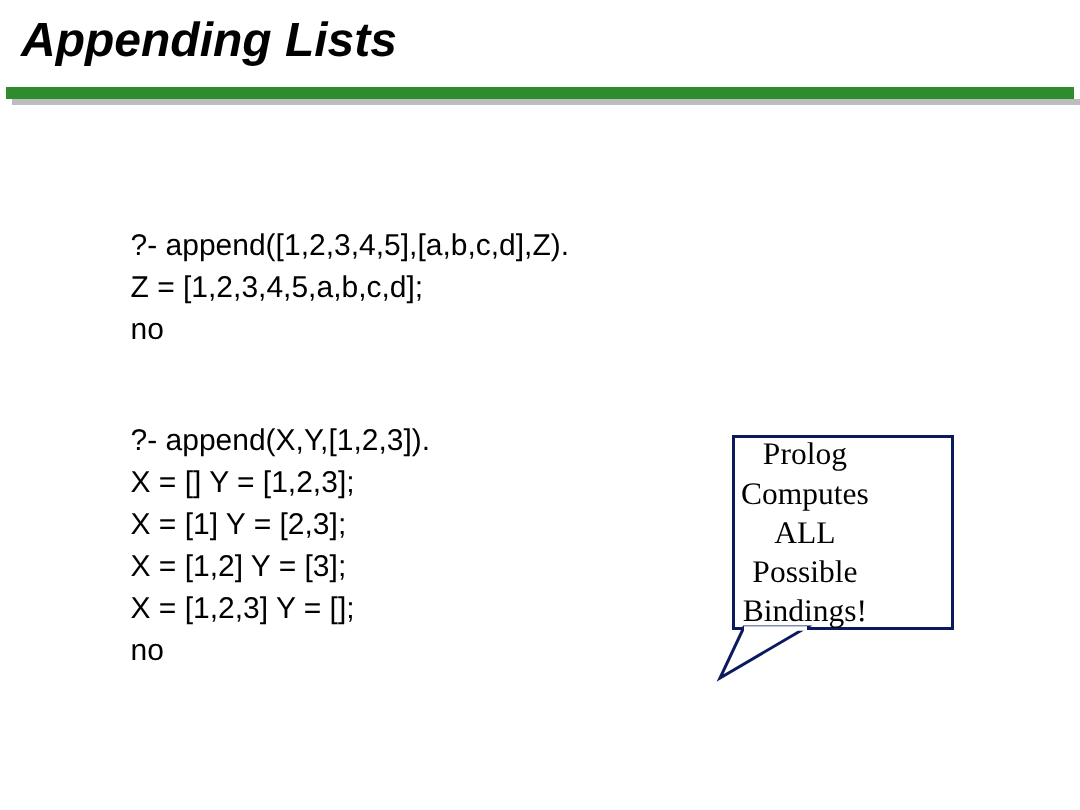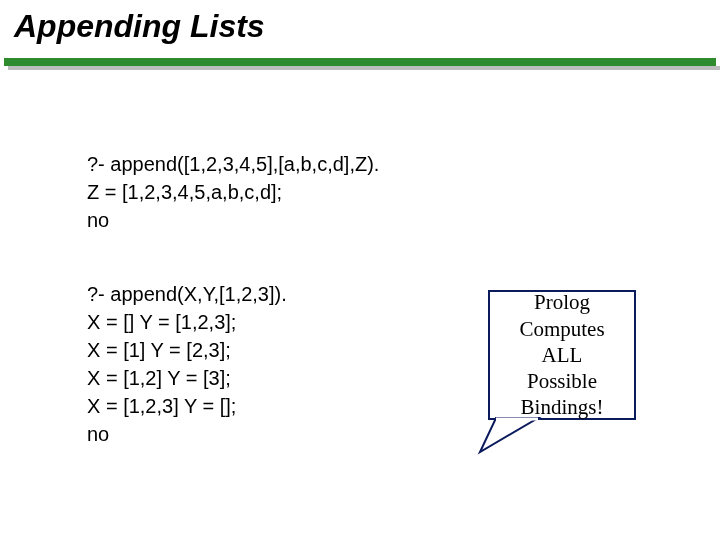--- a/index.html
+++ b/index.html
@@ -59,21 +59,20 @@
   .callout-box {
     position: absolute;
     top: 290px;
     left: 488px;
     width: 148px;
     height: 130px;
     border: 2px solid #0a1a5c;
     background: #ffffff;
     display: flex;
     align-items: center;
-    justify-content: center;
     text-align: center;
     font-family: "Times New Roman", Times, serif;
     font-size: 21px;
     line-height: 1.25;
     box-sizing: border-box;
     padding: 4px;
   }
   .callout-tail {
     position: absolute;
     top: 418px;

